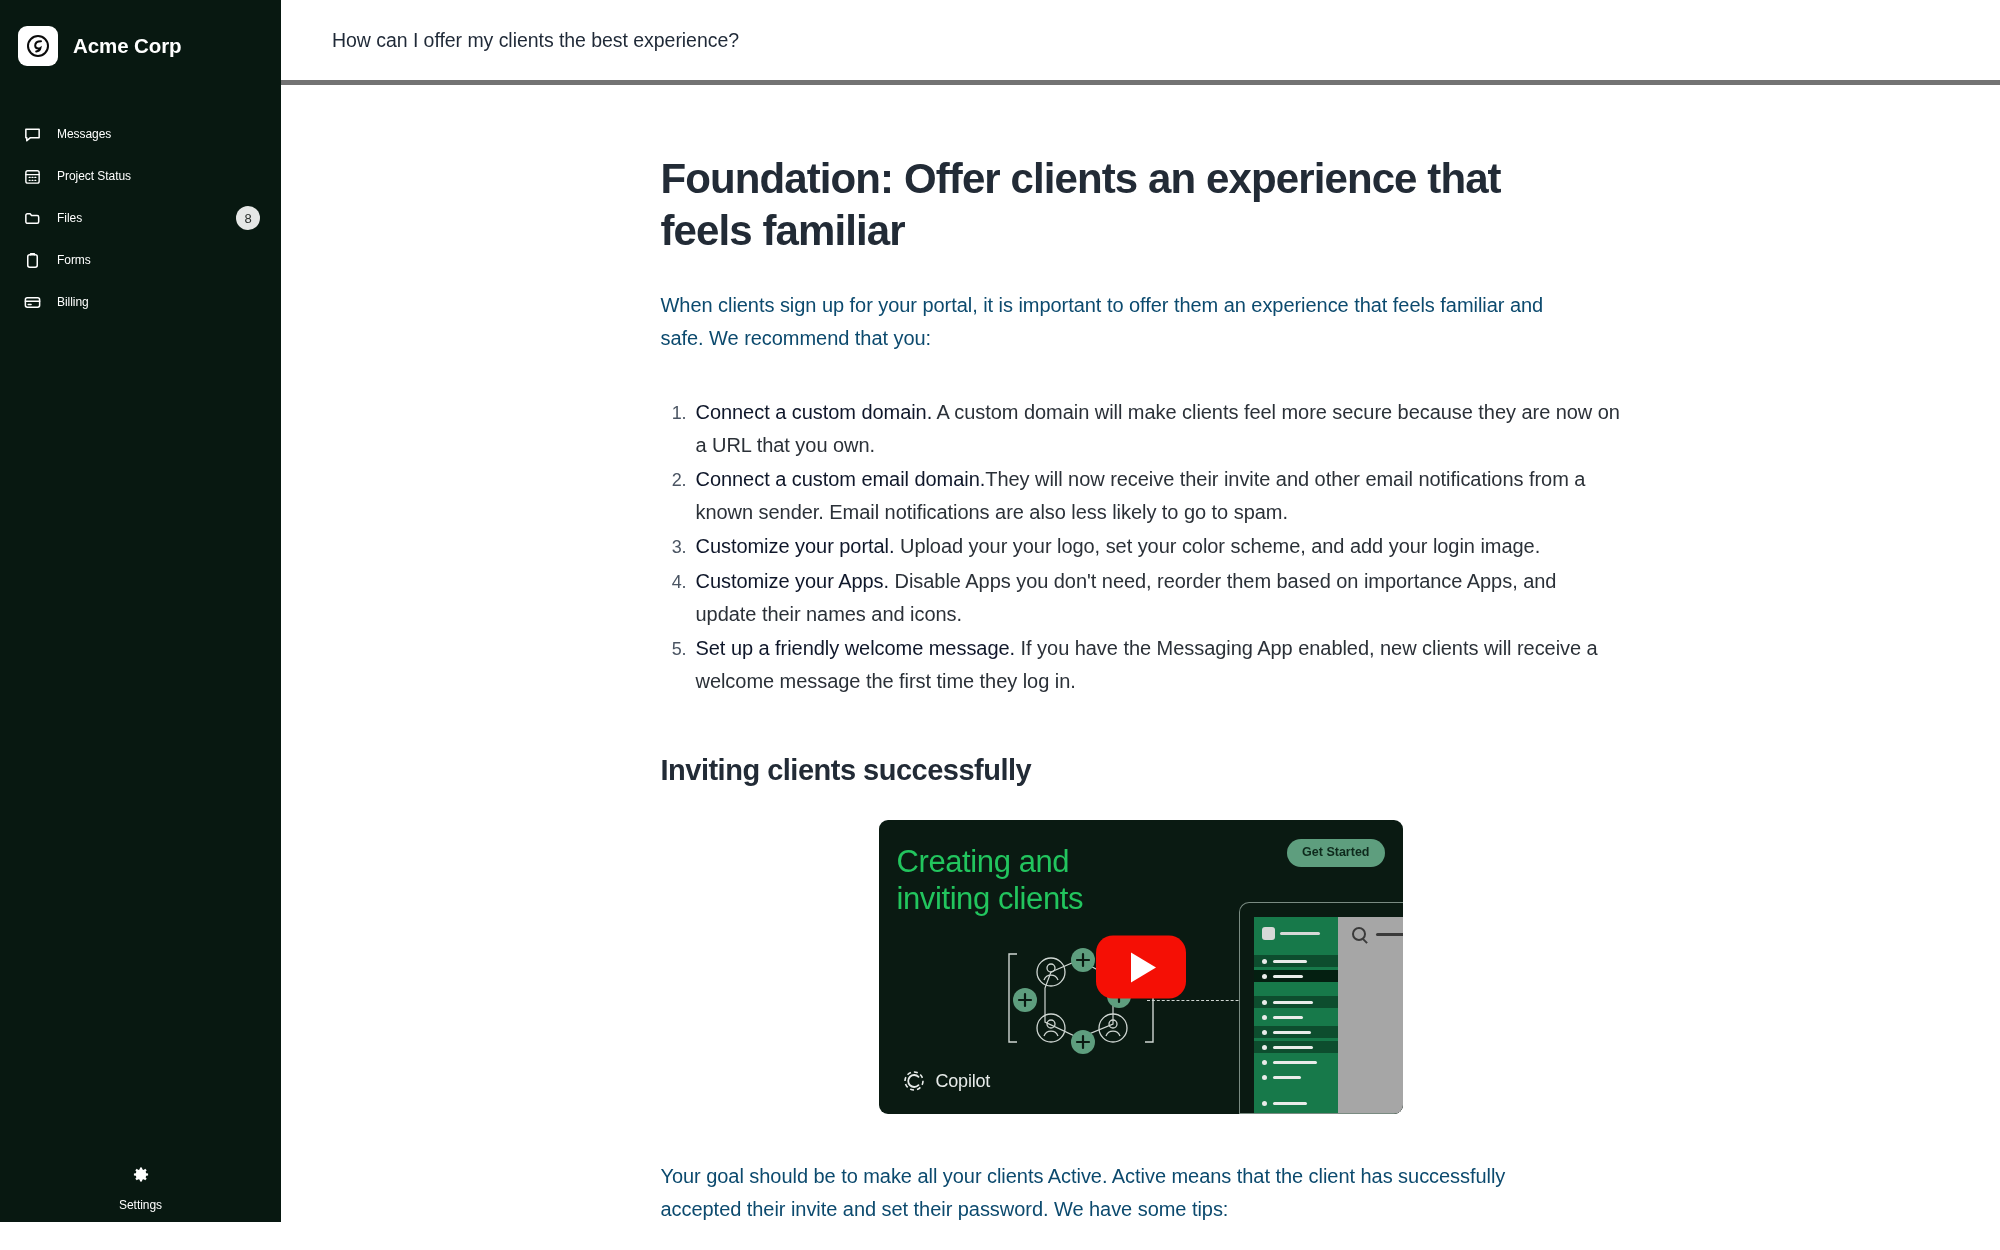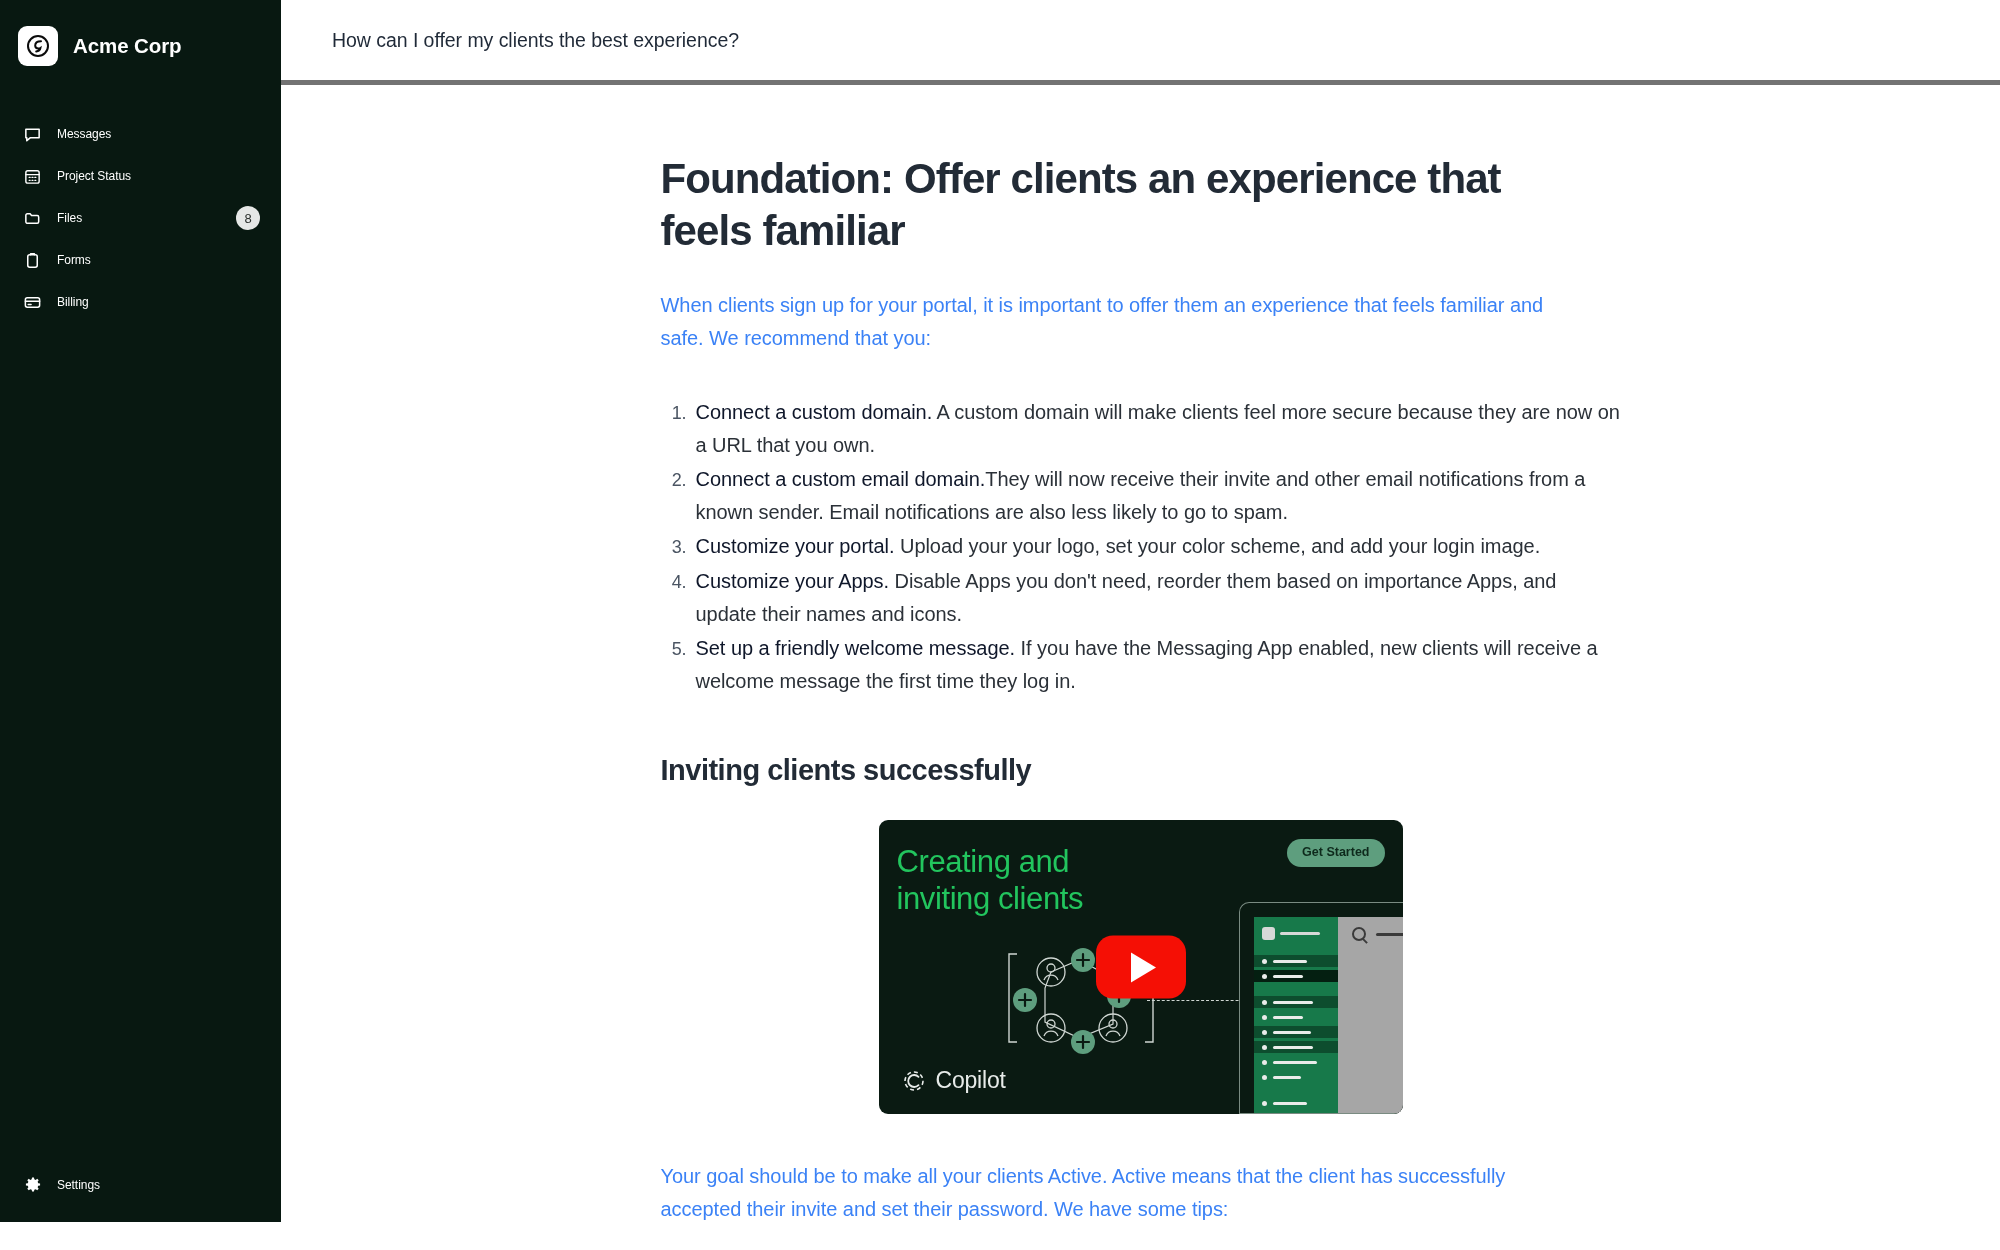--- a/index.html
+++ b/index.html
@@ -82,21 +82,21 @@
     font-weight: 400;
     width: 24px; height: 24px;
     border-radius: 50%;
     display: flex; align-items: center; justify-content: center;
     line-height: 1;
   }
   .sidebar-footer {
     margin-top: auto;
     padding: 0 10px 16px 10px;
   }
-  .sidebar-footer .nav-item { height: 42px; }
+  .sidebar-footer .nav-item { height: 42px; flex-direction: column; }
 
   
   .main {
     flex: 1 1 auto;
     background: #ffffff;
     display: flex;
     flex-direction: column;
     min-width: 0;
   }
   .topbar {
@@ -128,21 +128,21 @@
     line-height: 1.24;
     font-weight: 700;
     color: #222b36;
     letter-spacing: -0.9px;
     margin-bottom: 32px;
     max-width: 910px;
   }
   p.doc-para {
     font-size: 20px;
     line-height: 1.62;
-    color: #3b82f6;
+    color: #0c4a6e;
     max-width: 900px;
     letter-spacing: -0.05px;
   }
   ol.doc-list {
     margin: 42px 0 0 0;
     padding-left: 31px;
     max-width: 960px;
   }
   ol.doc-list li {
     font-size: 20px;
@@ -287,21 +287,21 @@
     border-left: 25px solid #ffffff;
     border-top: 15px solid transparent;
     border-bottom: 15px solid transparent;
     margin-left: 6px;
   }
   .vid-brand {
     position: absolute;
     left: 22px; bottom: 20px;
     display: flex; align-items: center; gap: 9px;
     color: #e7ebe9;
-    font-size: 23px;
+    font-size: 18px;
     letter-spacing: -0.2px;
   }
   .dash-line {
     position: absolute;
     left: 268px; top: 180px;
     width: 126px; height: 0;
     border-top: 1.5px dashed #cfd6d2;
   }
   .tail-para { margin-top: 46px; }
 </style>

